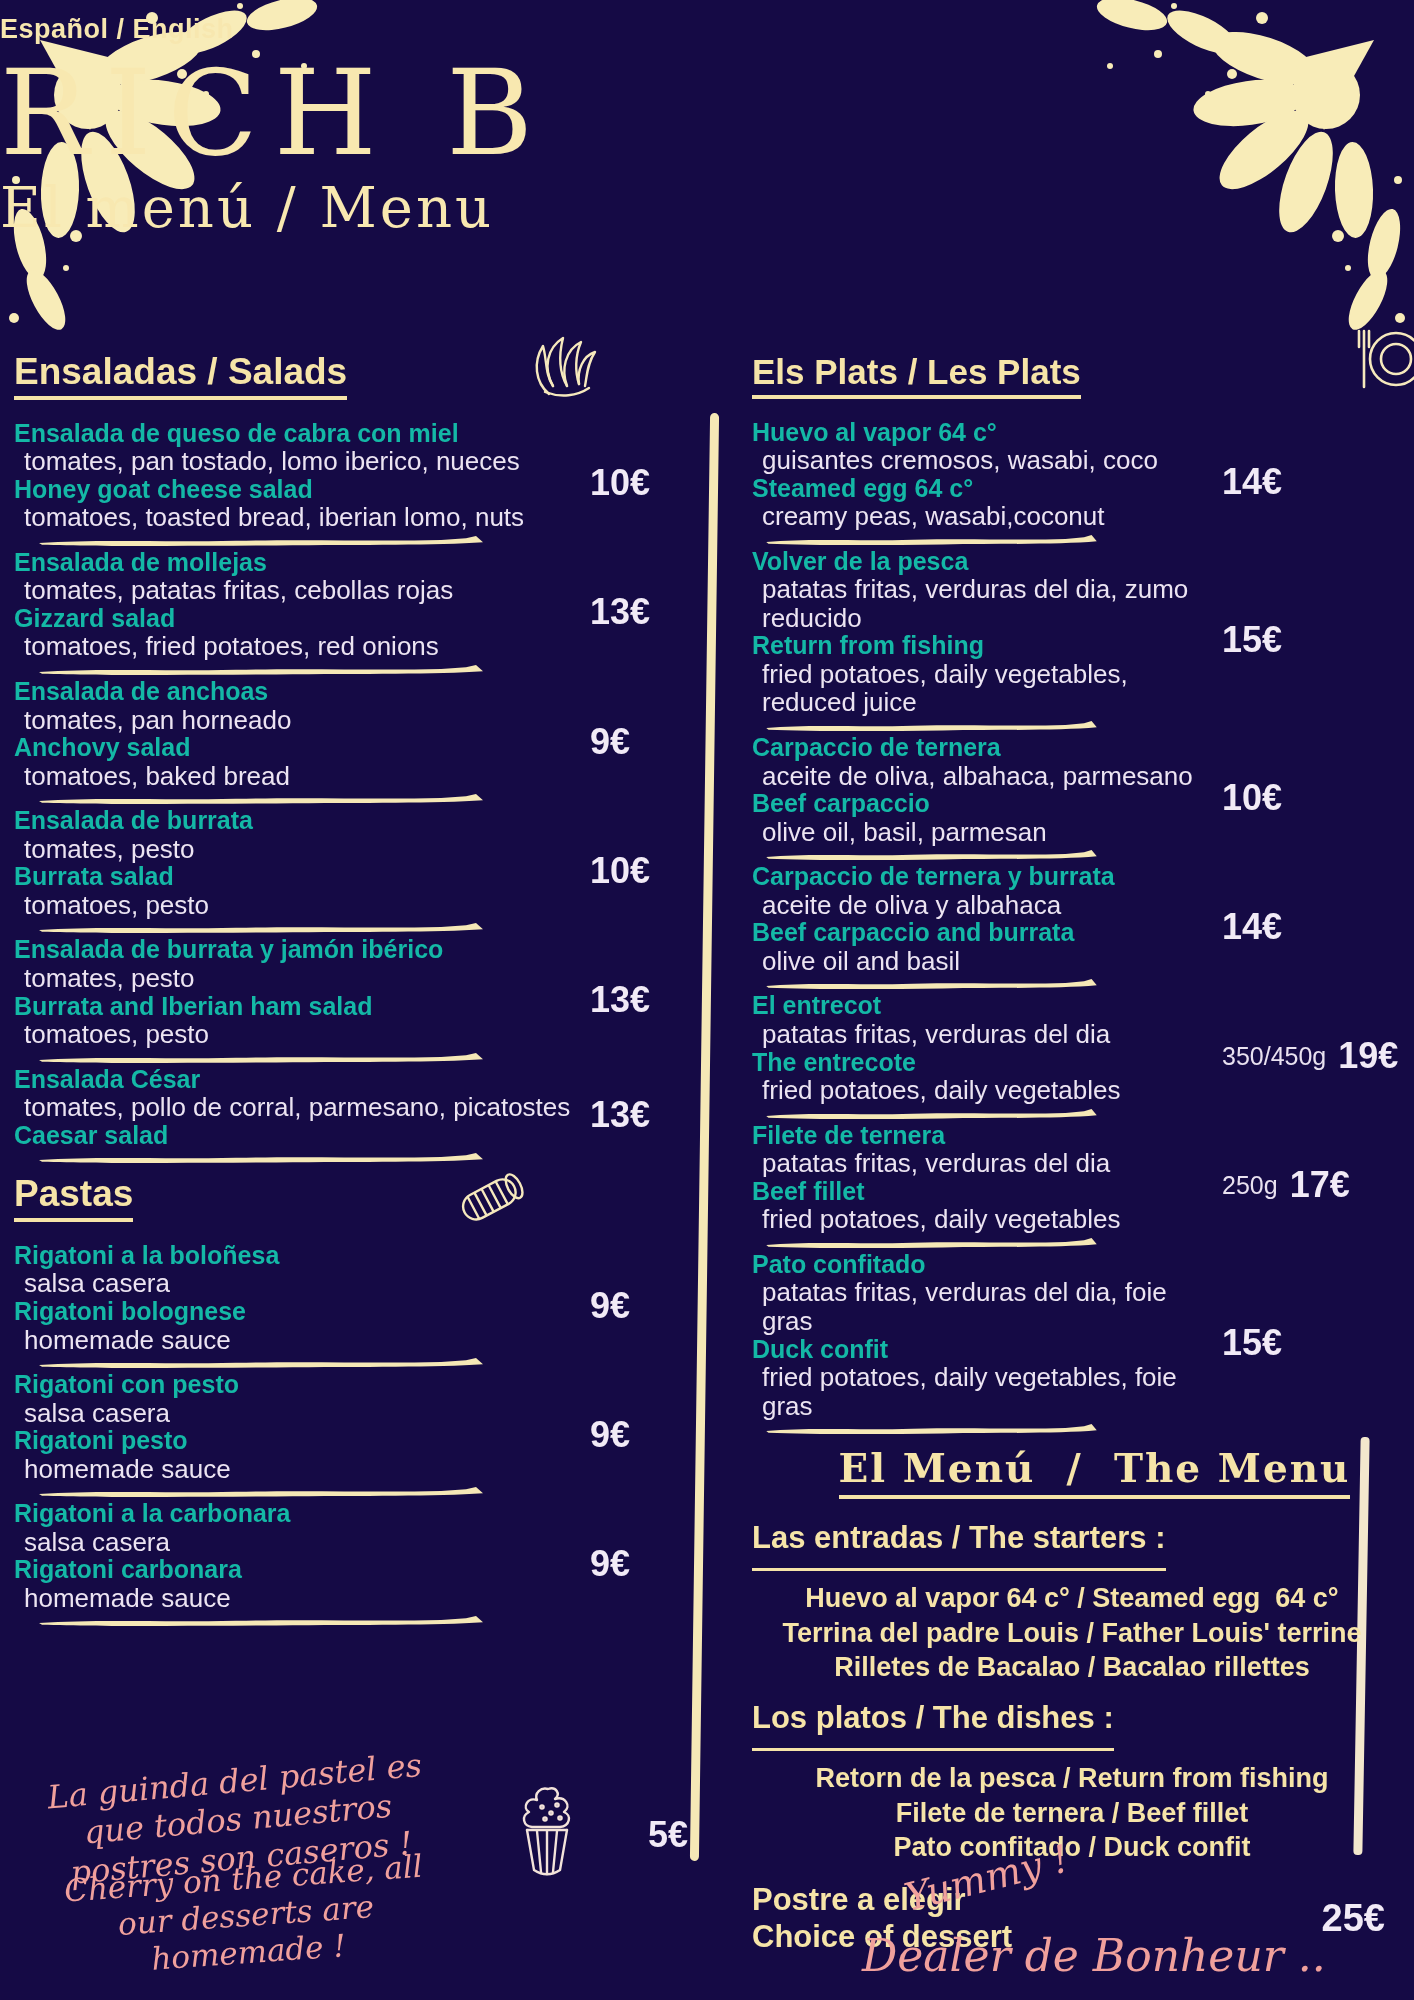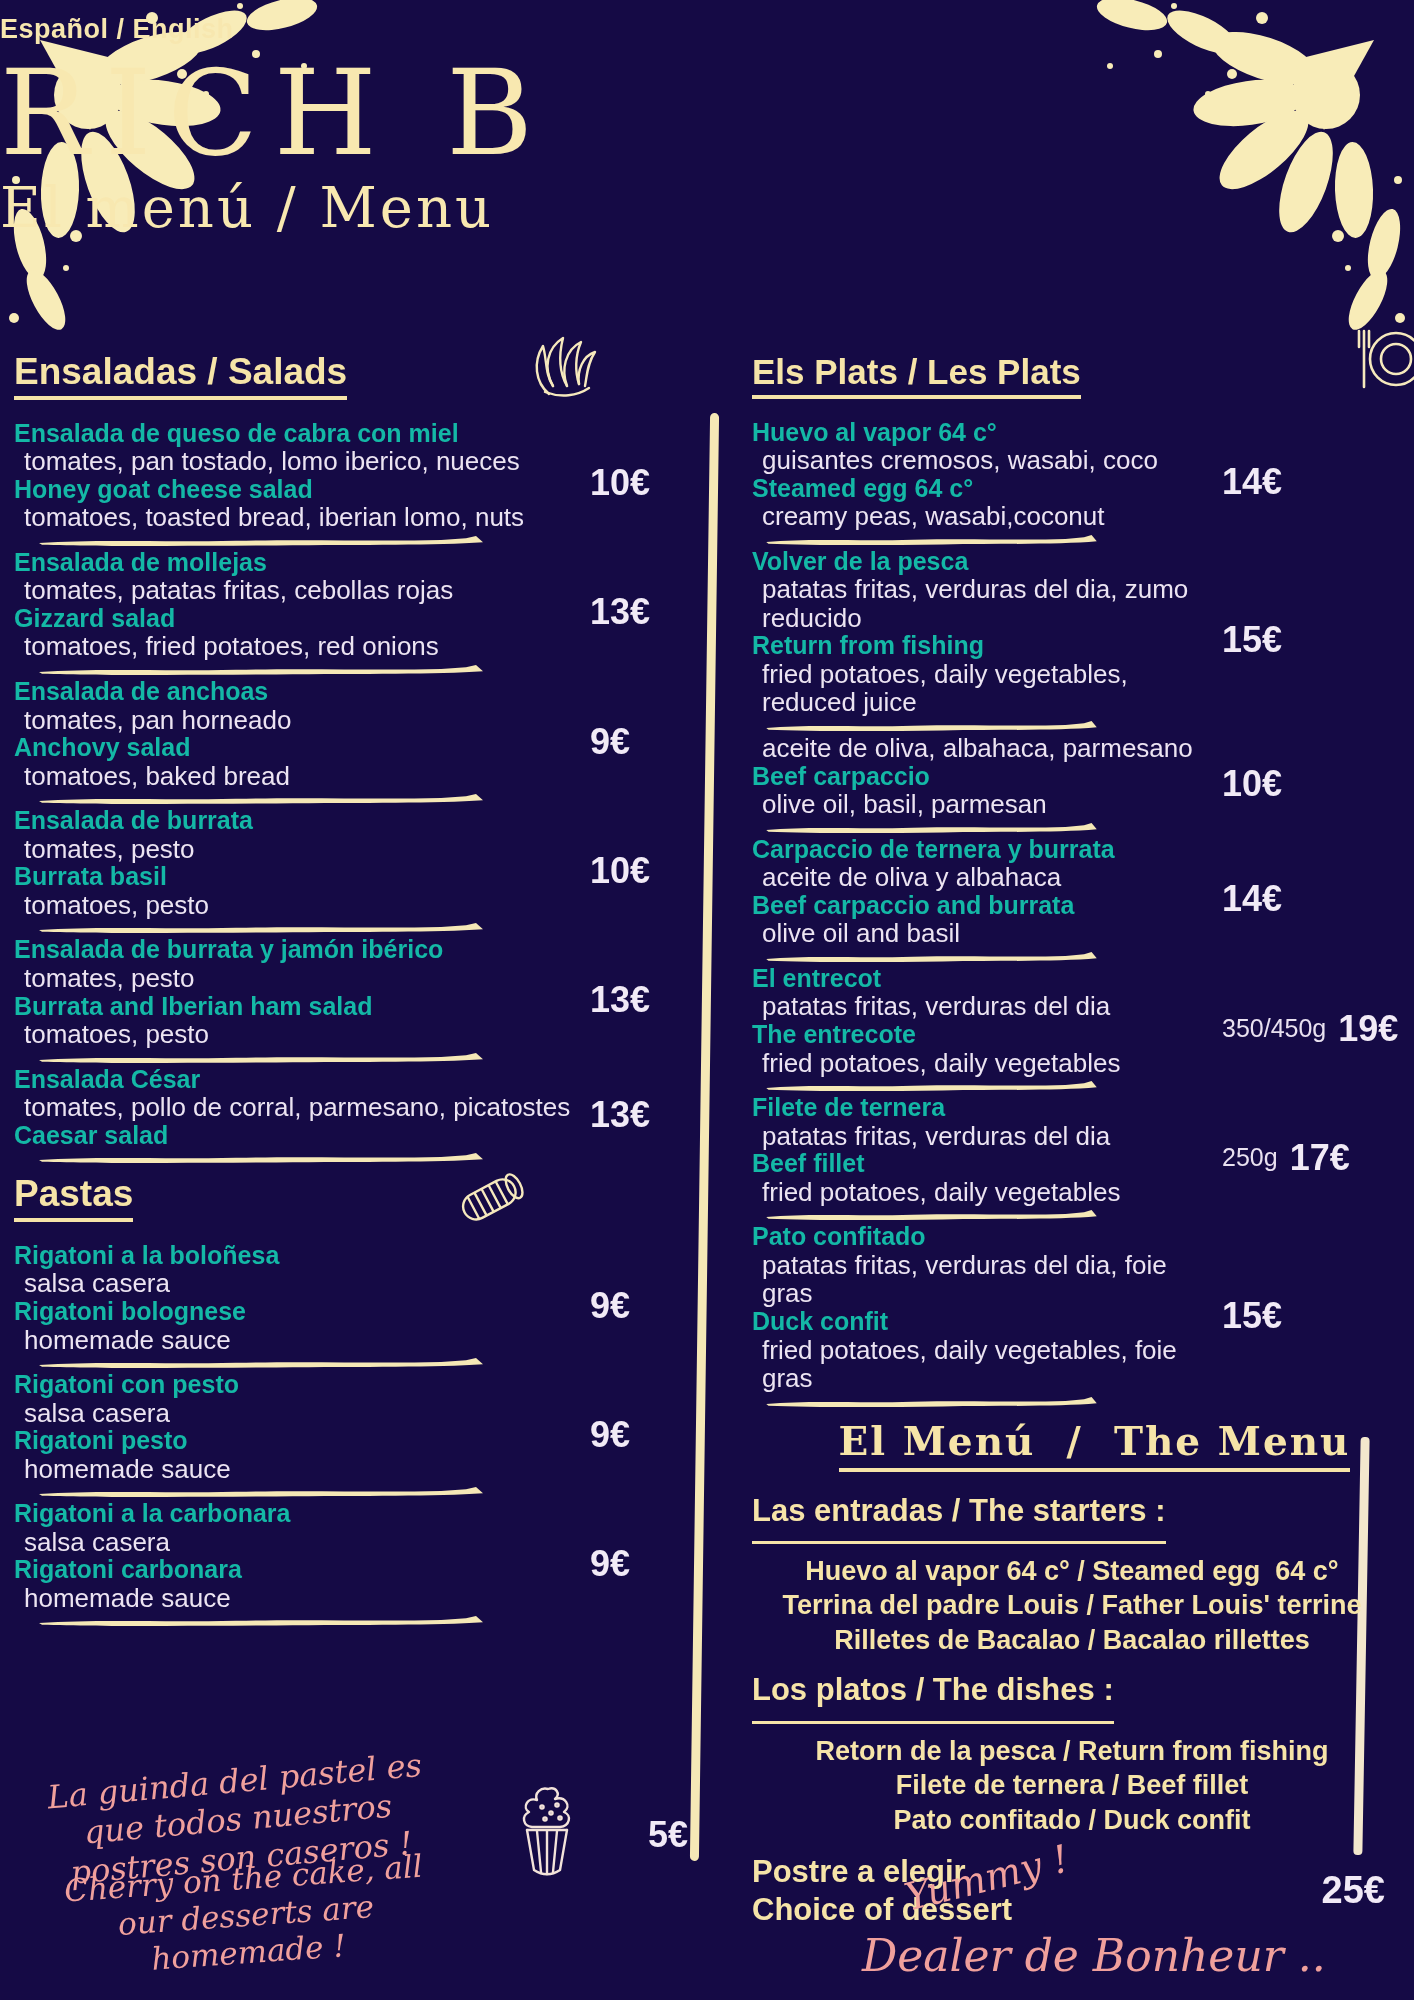--- a/index.html
+++ b/index.html
@@ -179,21 +179,21 @@
       </div>
       <div class="mi-price-wrap">
         <span class="mi-price">9€</span>
       </div>
     </div>
 
     <div class="mi">
       <div class="mi-text">
         <div class="mi-name">Ensalada de burrata</div>
         <div class="mi-desc">tomates, pesto</div>
-        <div class="mi-name">Burrata basil</div>
+        <div class="mi-name">Burrata salad</div>
         <div class="mi-desc">tomatoes, pesto</div>
         <svg class="brush-svg">
             <use href="#brushstroke"></use>
           </svg>
       </div>
       <div class="mi-price-wrap">
         <span class="mi-price">10€</span>
       </div>
     </div>
 
@@ -322,20 +322,21 @@
           </svg>
       </div>
       <div class="mi-price-wrap">
 
         <span class="mi-price">15€</span>
       </div>
     </div>
 
     <div class="mi">
       <div class="mi-text">
+        <div class="mi-name">Carpaccio de ternera</div>
         <div class="mi-desc">aceite de oliva, albahaca, parmesano</div>
         <div class="mi-name">Beef carpaccio</div>
         <div class="mi-desc">olive oil, basil, parmesan</div>
         <svg class="brush-svg">
             <use href="#brushstroke"></use>
           </svg>
       </div>
       <div class="mi-price-wrap">
 
         <span class="mi-price">10€</span>

